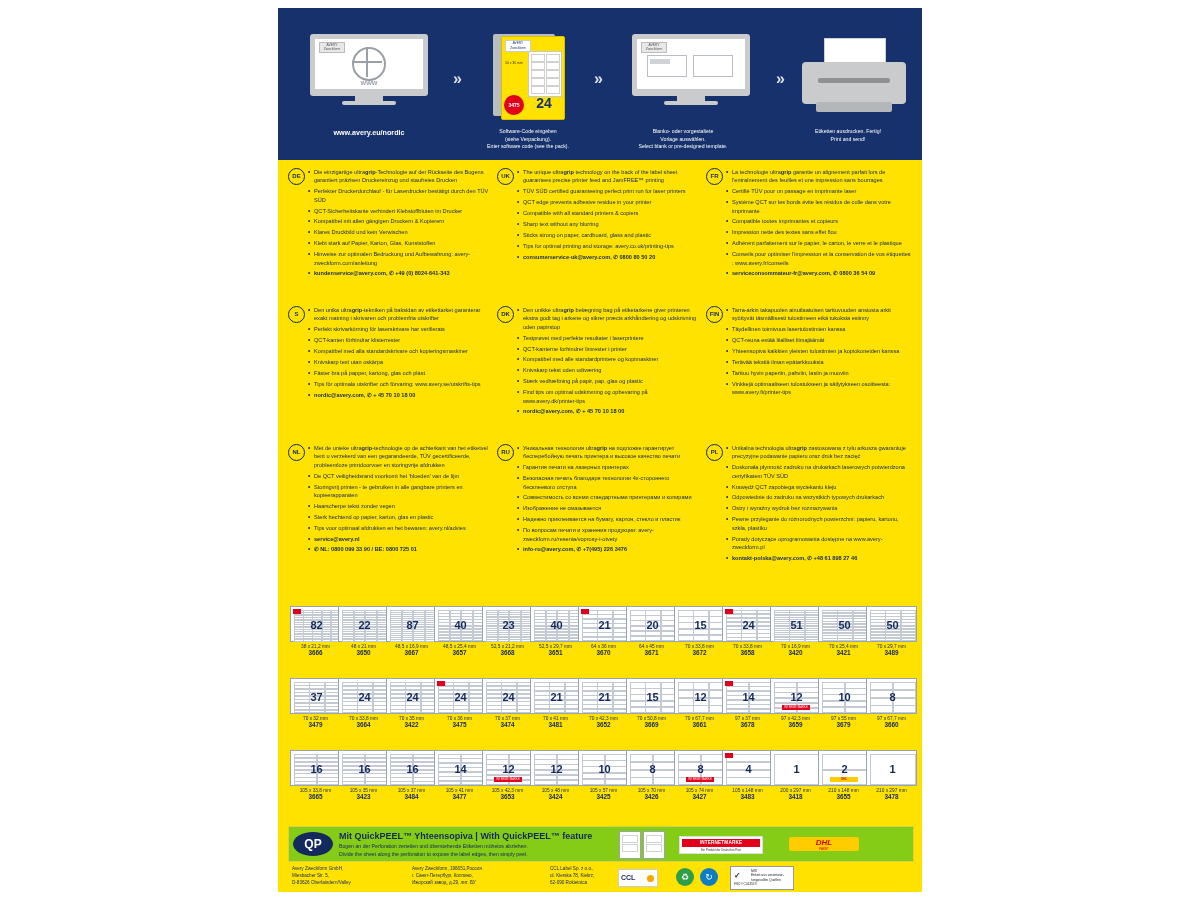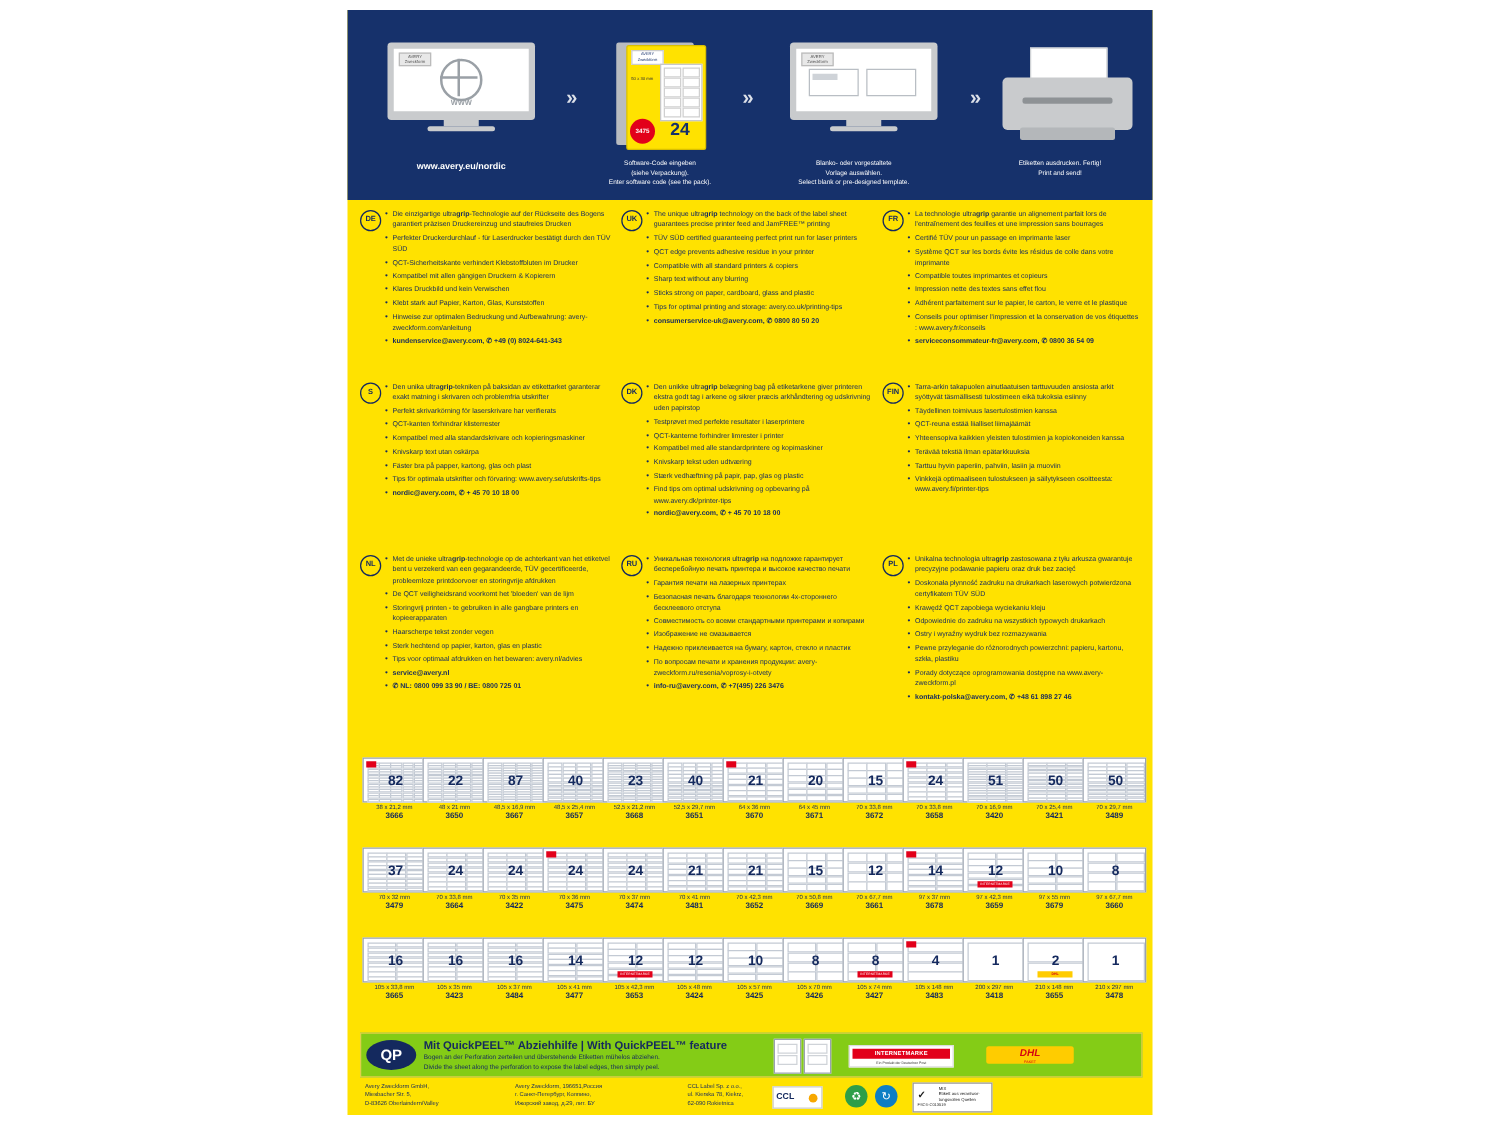--- a/index.html
+++ b/index.html
@@ -1449,21 +1449,21 @@
             <div class="g" style="left: 3px; top: 3px; width: 44.4px; height: 29.4px;"></div>
             <div class="qty">1</div>
           </div>
           <div class="size">210 x 297 mm</div>
           <div class="art">3478</div>
         </div>
       </div>
 
     <div class="qp">
       <div class="qp-logo">QP</div>
-      <div class="qp-t">Mit QuickPEEL™ Abziehhilfe | With QuickPEEL™ feature</div>
+      <div class="qp-t">Mit QuickPEEL™ Yhteensopiva | With QuickPEEL™ feature</div>
       <div class="qp-s">
         <div>Bogen an der Perforation zerteilen und überstehende Etiketten mühelos abziehen.</div>
         <div>Divide the sheet along the perforation to expose the label edges, then simply peel.</div>
       </div>
       <div class="qp-ill">
         <div style="left:0;top:0;width:20px;height:26px;"></div>
         <div style="left:24px;top:0;width:20px;height:26px;"></div>
         <div style="left:3px;top:4px;width:14px;height:6px;border-color:#cfd3d8;"></div>
         <div style="left:3px;top:13px;width:14px;height:6px;border-color:#cfd3d8;"></div>
         <div style="left:27px;top:4px;width:14px;height:6px;border-color:#cfd3d8;"></div>

